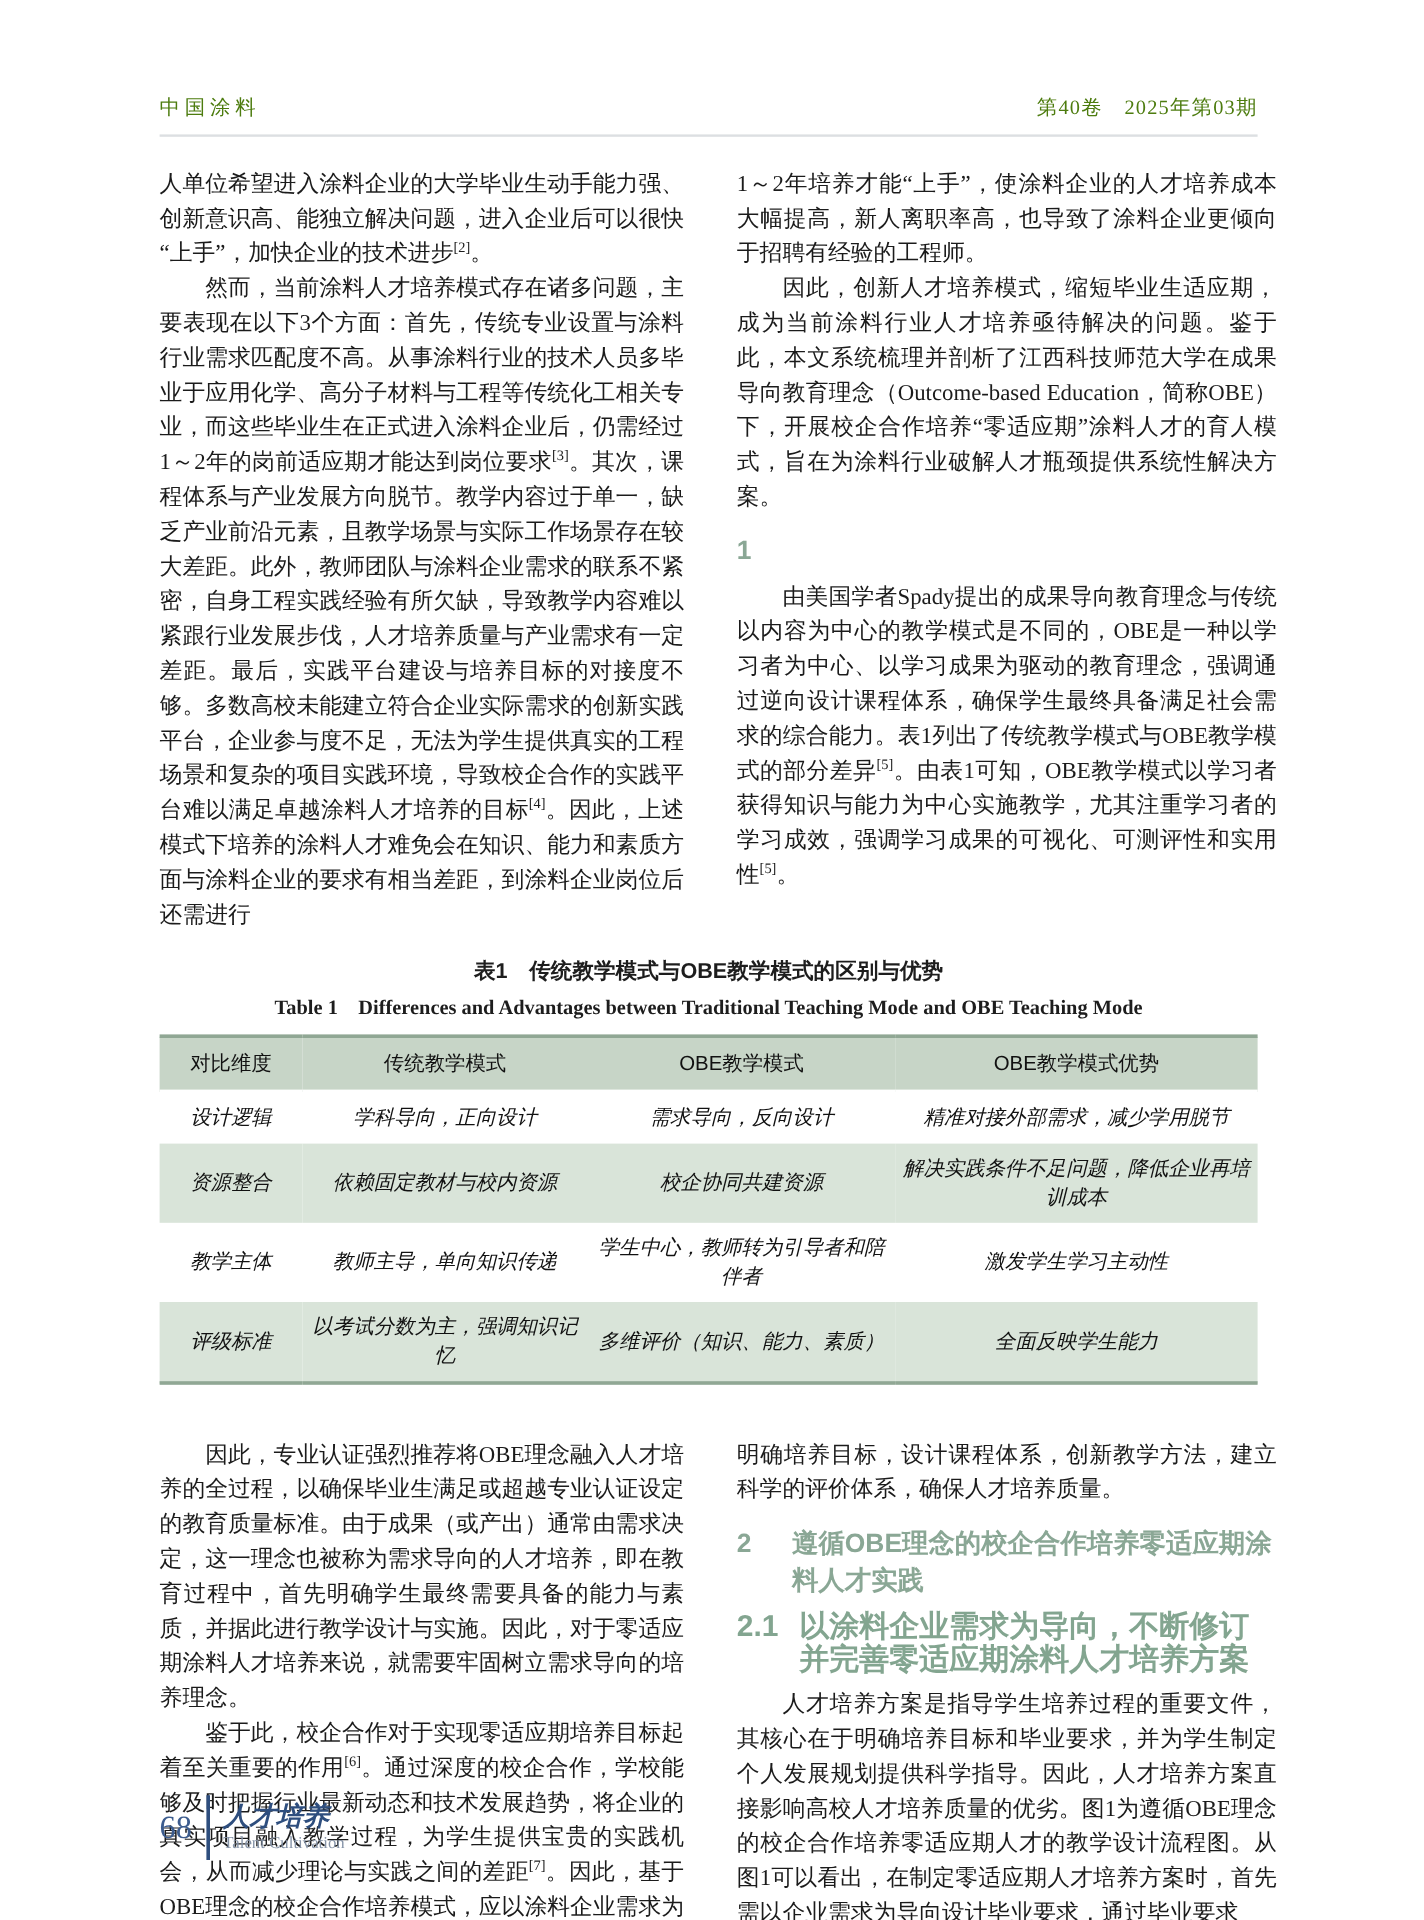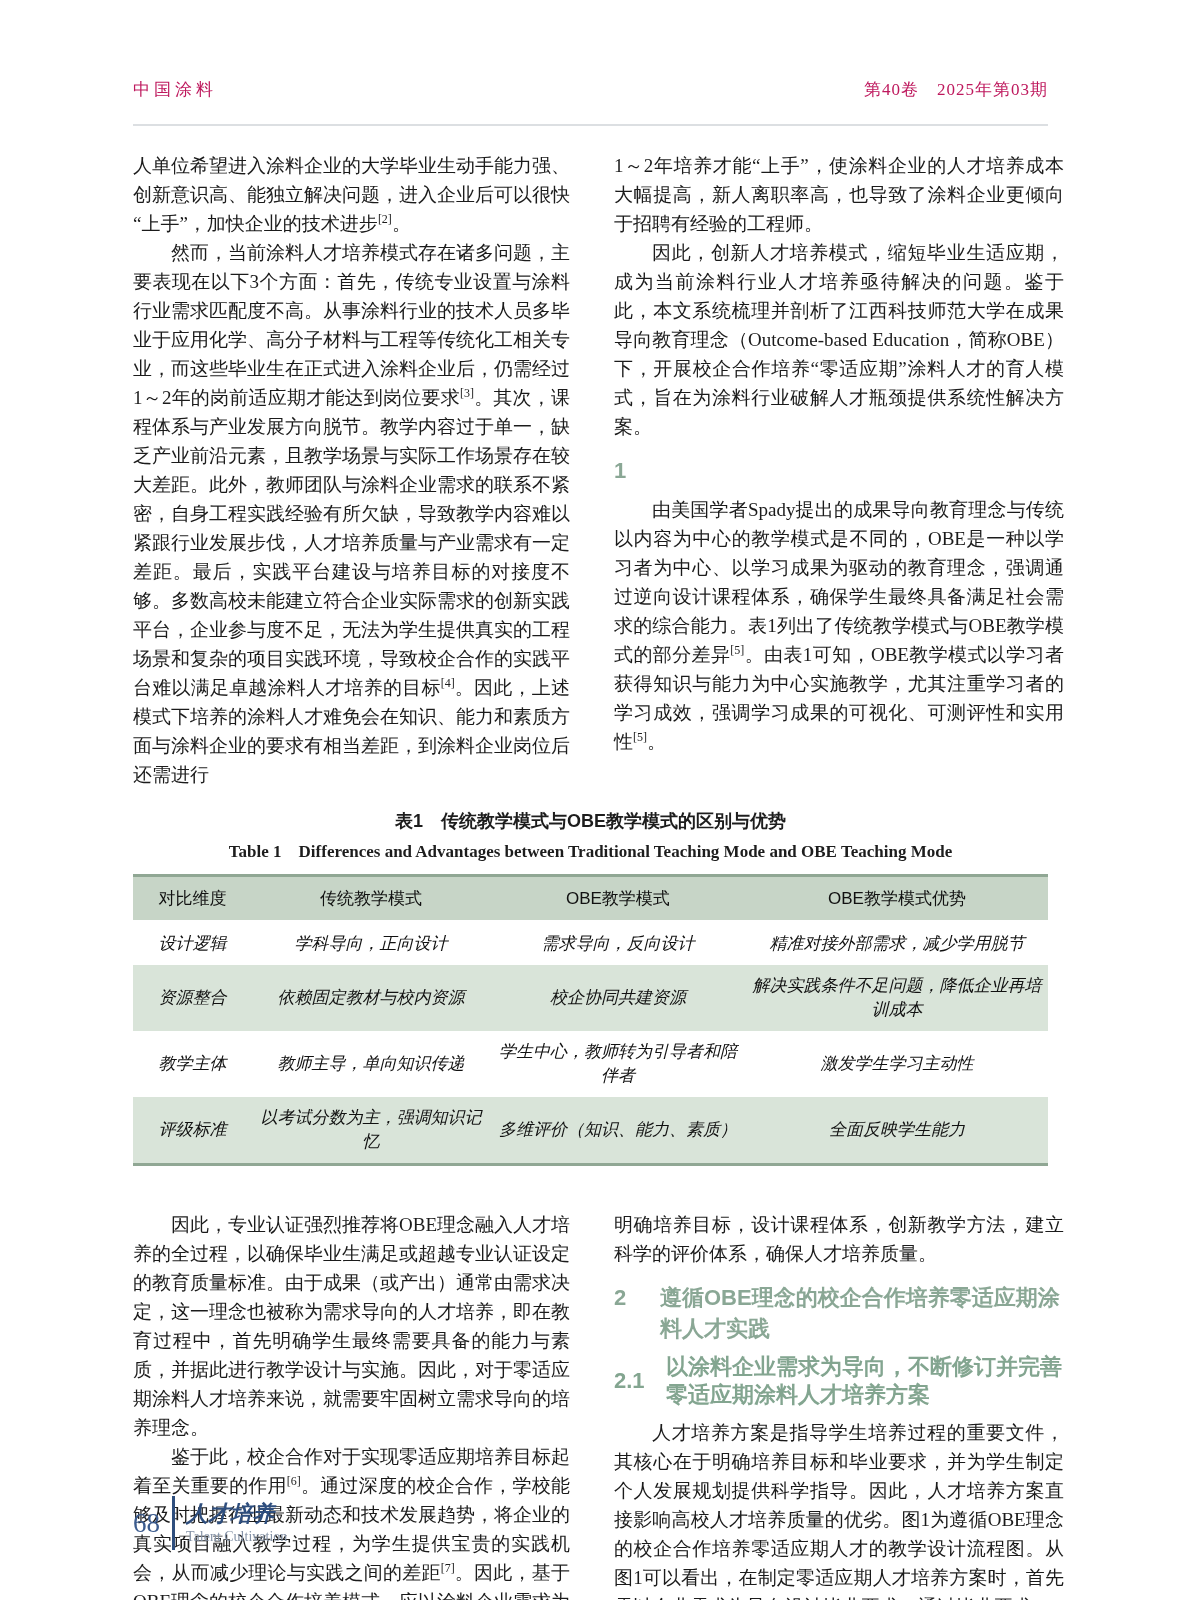--- a/index.html
+++ b/index.html
@@ -10,22 +10,22 @@
     background:#ffffff;
     box-sizing:border-box;
     padding:78px 139px 0 133px;
     font-family:"Liberation Serif","DejaVu Serif",serif;
     color:#1b1b1b;
     overflow:hidden;
   }
   
   .page-header{
     display:flex;justify-content:space-between;align-items:flex-end;
-    color:#be185d;font-size:17px;
-    padding-bottom:23px;border-bottom:2px solid #dcdfe2;
+    color:#4d7c0f;font-size:17px;
+    padding-bottom:11px;border-bottom:2px solid #dcdfe2;
   }
   .journal-name{letter-spacing:4px;}
   .issue-info{letter-spacing:1px;}
   
   .cols{display:flex;gap:44px;}
   .cols.top{margin-top:25px;}
   .cols.bottom{margin-top:44px;}
   .col-left{width:437px;flex:0 0 437px;}
   .col-right{width:450px;flex:0 0 450px;}
   p.body-p{
@@ -40,22 +40,22 @@
     font-family:"Liberation Sans","DejaVu Sans",sans-serif;
     font-weight:bold;color:#8aa795;
     font-size:22px;line-height:31px;
     margin:14px 0 9px 0;text-align:left;
   }
   .sec-h .h-num{width:46px;flex:0 0 46px;}
   .sub-h{
     display:flex;
     font-family:"Liberation Sans","DejaVu Sans",sans-serif;
     font-weight:bold;color:#83a590;
-    font-size:22px;line-height:28px;
-    margin:6px 0 9px 0;text-align:left;align-items:center;
+    font-size:25px;line-height:28px;
+    margin:6px 0 9px 0;text-align:left;
   }
   .sub-h .h-num{width:52px;flex:0 0 52px;}
   
   .table-section{margin-top:20px;}
   .tbl-caption-zh{
     text-align:center;font-family:"Liberation Sans","DejaVu Sans",sans-serif;
     font-weight:bold;font-size:18px;color:#1d1d1d;margin:0;
   }
   .tbl-caption-en{
     text-align:center;font-family:"Liberation Serif","DejaVu Serif",serif;

